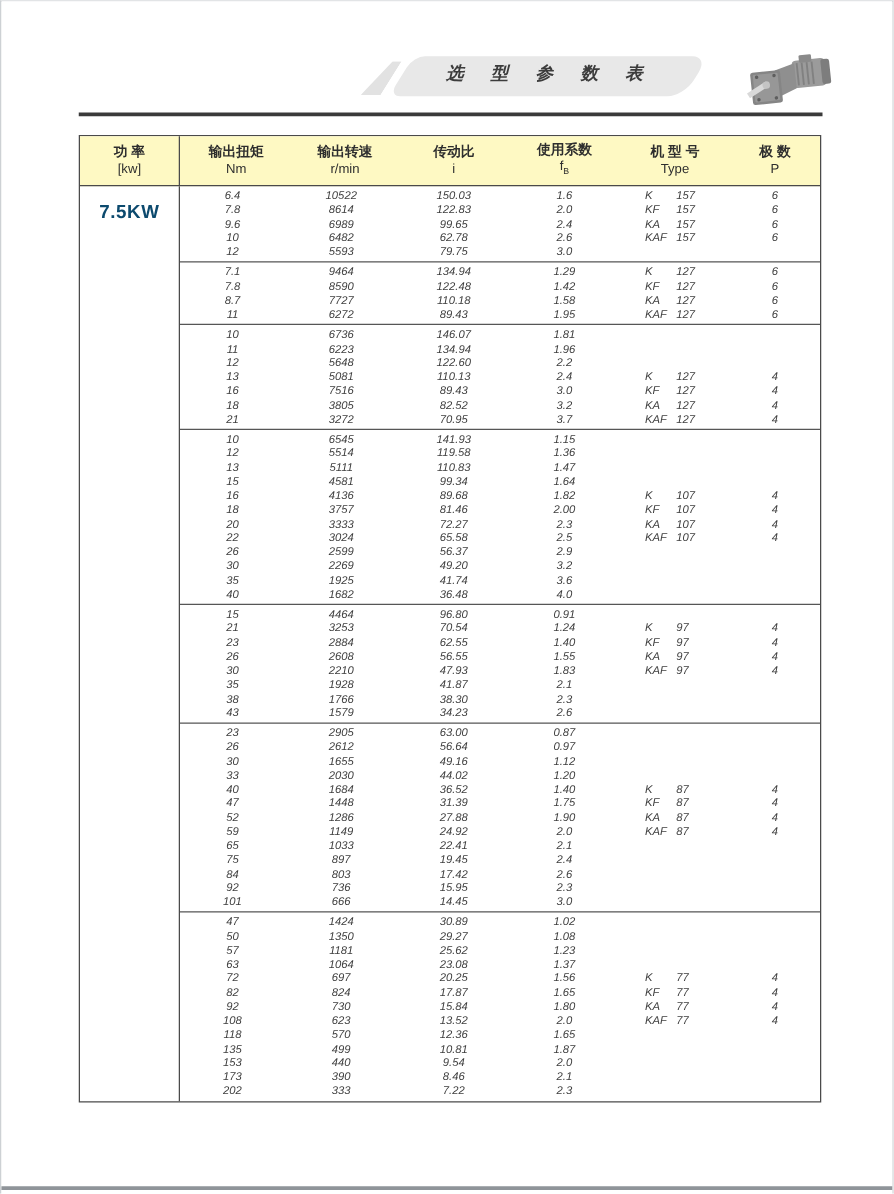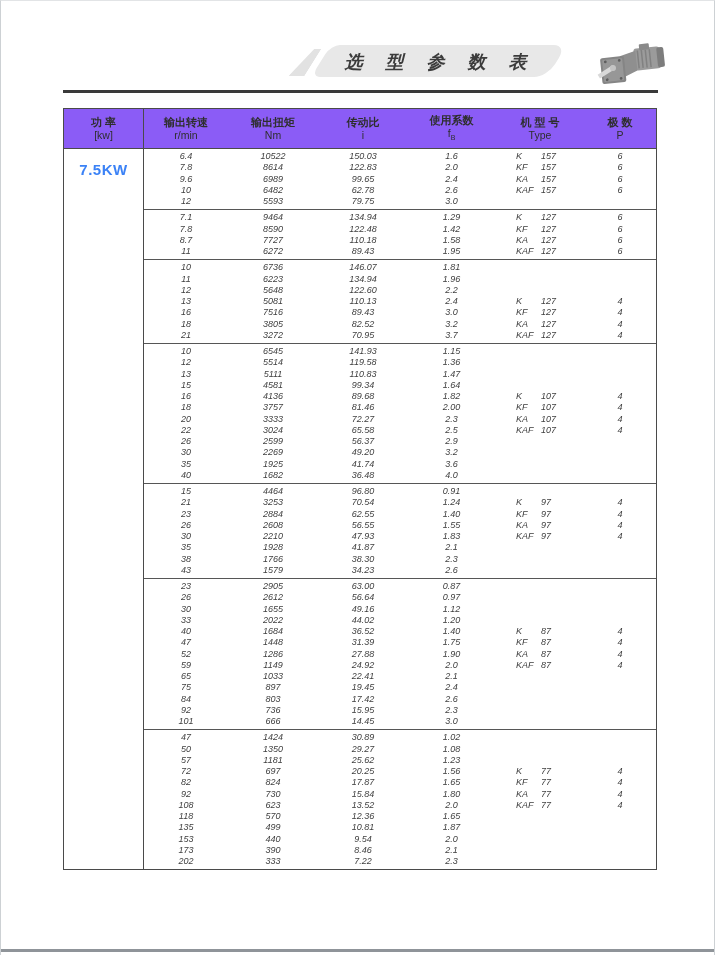--- a/index.html
+++ b/index.html
@@ -11,46 +11,46 @@
   }
   .bottom-bar { position:absolute; left:0; right:0; bottom:3px; height:3px; background:#8f9499; }
 
   
   .banner { position:absolute; left:294px; top:44px; width:262px; height:32px; }
   .banner-tip { position:absolute; left:2px; top:4px; width:16px; height:27px; background:#e2e2e2;
     transform:skewX(-32deg); clip-path:polygon(55% 0,100% 0,100% 100%,0 100%); }
   .banner-body { position:absolute; left:26px; top:0; width:236px; height:32px; background:#e8e8e8;
     transform:skewX(-32deg); border-radius:9px 13px 13px 9px; }
   .banner-text { position:absolute; left:30px; top:5px; width:230px; text-align:center;
-    font-style:italic; font-weight:bold; font-size:18px; letter-spacing:9px; color:#3c3c3c; white-space:nowrap; }
+    font-style:italic; font-weight:bold; font-size:14px; letter-spacing:9px; color:#3c3c3c; white-space:nowrap; }
 
   
   .motor { position:absolute; left:594px; top:40px; width:76px; height:52px; }
 
   .header-rule { position:absolute; left:62px; top:89px; width:595px; height:2.5px; background:#3a3a3a; }
 
   
   .tbl { position:absolute; left:62px; top:107px; width:594px; border:1.5px solid #4a4a4a; box-sizing:border-box; background:#fff; }
-  .thead { display:flex; height:40px; background:#8b5cf6; border-bottom:1.5px solid #4a4a4a; box-sizing:border-box; }
+  .thead { display:flex; height:40px; background:#fef9c3; border-bottom:1.5px solid #4a4a4a; box-sizing:border-box; }
   .th { display:flex; flex-direction:column; justify-content:center; align-items:center; color:#2e2e2e; }
   .th .cn { font-weight:bold; font-size:11px; line-height:14px; }
   .th .en { font-size:10.5px; line-height:13px; }
   .th sub { font-size:7px; }
   .w-power { width:80px; box-sizing:border-box; }
   .thead .w-power { border-right:1.5px solid #4a4a4a; }
   .w-speed  { width:84px; }
   .w-torque { width:90px; }
   .w-ratio  { width:90px; }
   .w-fb     { width:87px; }
   .w-type   { width:90px; }
   .w-poles  { width:70px; }
 
   .tbody { display:flex; align-items:stretch; }
   .power-cell { width:80px; box-sizing:border-box; border-right:1.5px solid #4a4a4a;
-    text-align:center; padding-top:12px; font-weight:bold; font-size:15px; color:#3b82f6; letter-spacing:0.5px; }
+    text-align:center; padding-top:12px; font-weight:bold; font-size:15px; color:#0c4a6e; letter-spacing:0.5px; }
   .groups { flex:1; }
   .group { border-bottom:1px solid #565656; padding:2px 0;font-style:italic; }
   .group:last-child { border-bottom:none; }
   .row { display:flex; height:11.25px; align-items:center; font-size:9px; color:#3e3e3e; }
   .row .c { text-align:center; line-height:11.25px; }
   .c-type { text-align:left !important; padding-left:21px; box-sizing:border-box; display:flex; }
   .c-type .model { width:25px; }
 </style>
 </head>
 <body>
@@ -86,27 +86,27 @@
 
   <div class="header-rule"></div>
 
   <div class="tbl">
 
     <div class="thead">
       <div class="th w-power">
         <span class="cn">功 率</span>
         <span class="en">[kw]</span>
       </div>
+      <div class="th w-torque">
+        <span class="cn">输出扭矩</span>
+        <span class="en">Nm</span>
+      </div>
       <div class="th w-speed">
         <span class="cn">输出转速</span>
         <span class="en">r/min</span>
-      </div>
-      <div class="th w-torque">
-        <span class="cn">输出扭矩</span>
-        <span class="en">Nm</span>
       </div>
       <div class="th w-ratio">
         <span class="cn">传动比</span>
         <span class="en">i</span>
       </div>
       <div class="th w-fb">
         <span class="cn">使用系数</span>
         <span class="en"><span>f</span><sub>B</sub></span>
       </div>
       <div class="th w-type">
@@ -557,21 +557,21 @@
     <span class="c w-ratio">49.16</span>
     <span class="c w-fb">1.12</span>
     <span class="c w-type c-type">
       <span class="model"></span>
       <span class="size"></span>
     </span>
     <span class="c w-poles"></span>
   </div>
             <div class="row">
     <span class="c w-speed">33</span>
-    <span class="c w-torque">2022</span>
+    <span class="c w-torque">2030</span>
     <span class="c w-ratio">44.02</span>
     <span class="c w-fb">1.20</span>
     <span class="c w-type c-type">
       <span class="model"></span>
       <span class="size"></span>
     </span>
     <span class="c w-poles"></span>
   </div>
             <div class="row">
     <span class="c w-speed">40</span>
@@ -701,20 +701,31 @@
     <span class="c w-torque">1181</span>
     <span class="c w-ratio">25.62</span>
     <span class="c w-fb">1.23</span>
     <span class="c w-type c-type">
       <span class="model"></span>
       <span class="size"></span>
     </span>
     <span class="c w-poles"></span>
   </div>
             <div class="row">
+    <span class="c w-speed">63</span>
+    <span class="c w-torque">1064</span>
+    <span class="c w-ratio">23.08</span>
+    <span class="c w-fb">1.37</span>
+    <span class="c w-type c-type">
+      <span class="model"></span>
+      <span class="size"></span>
+    </span>
+    <span class="c w-poles"></span>
+  </div>
+            <div class="row">
     <span class="c w-speed">72</span>
     <span class="c w-torque">697</span>
     <span class="c w-ratio">20.25</span>
     <span class="c w-fb">1.56</span>
     <span class="c w-type c-type">
       <span class="model">K</span>
       <span class="size">77</span>
     </span>
     <span class="c w-poles">4</span>
   </div>

